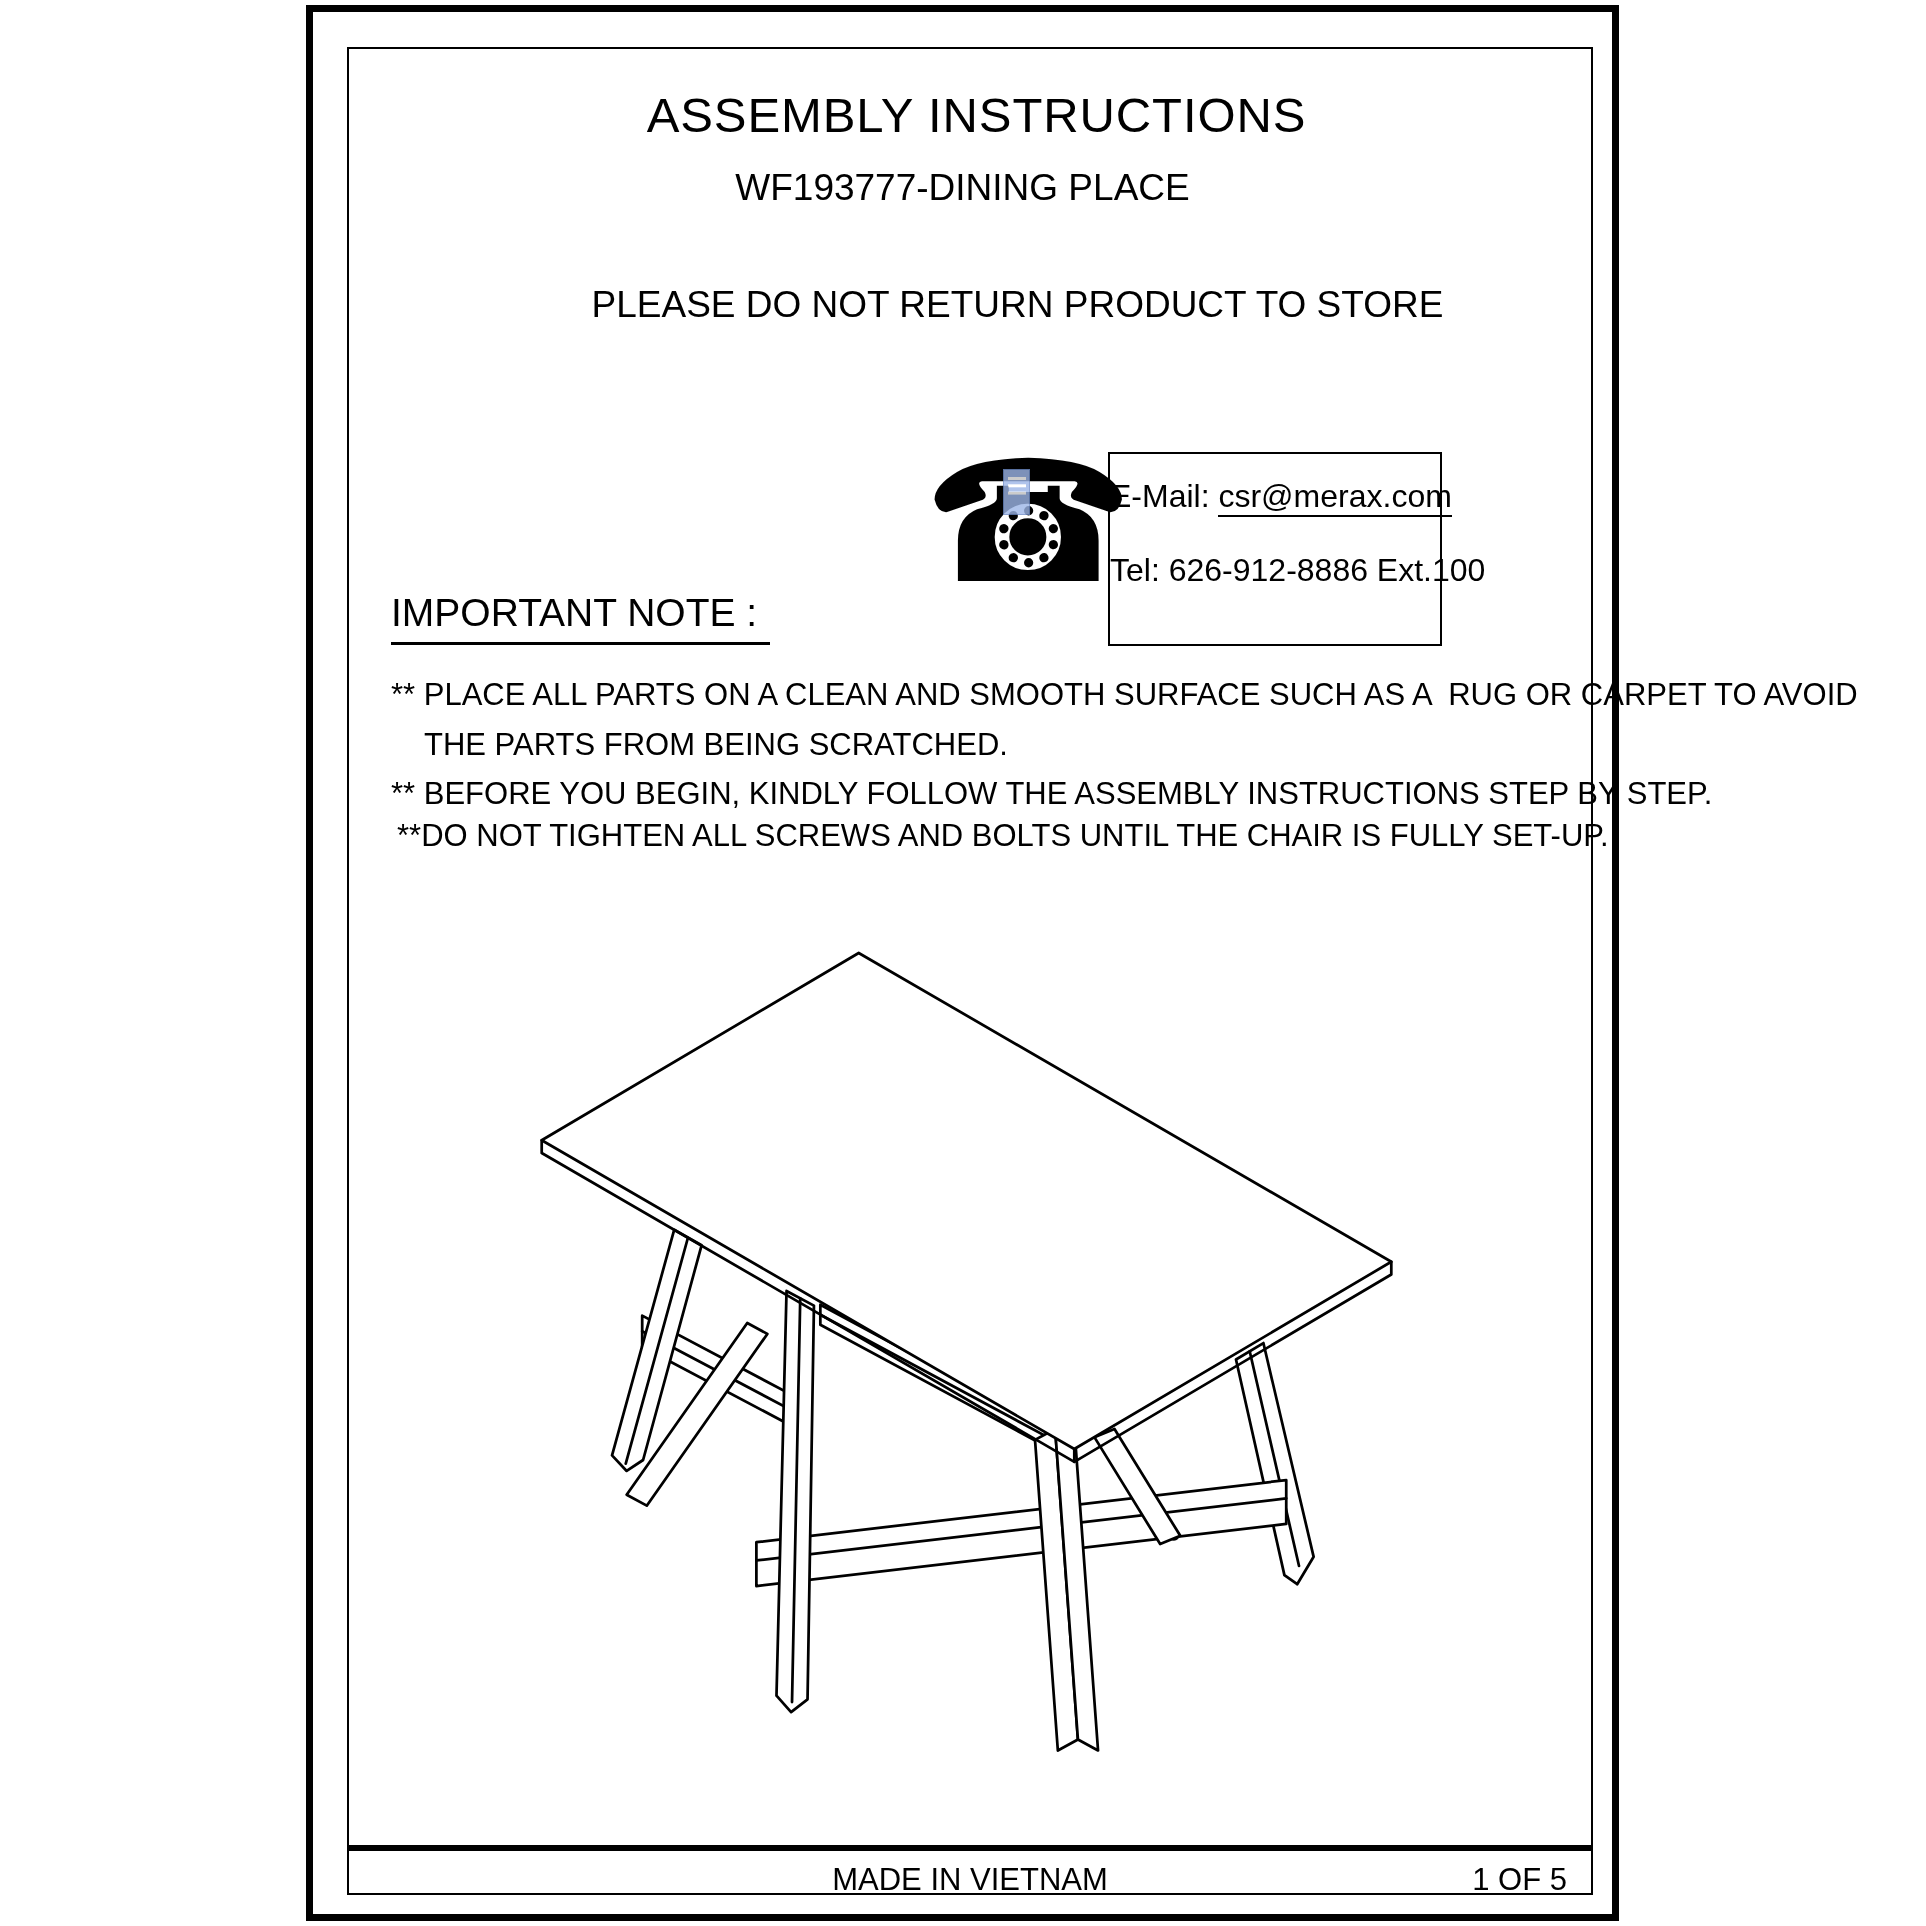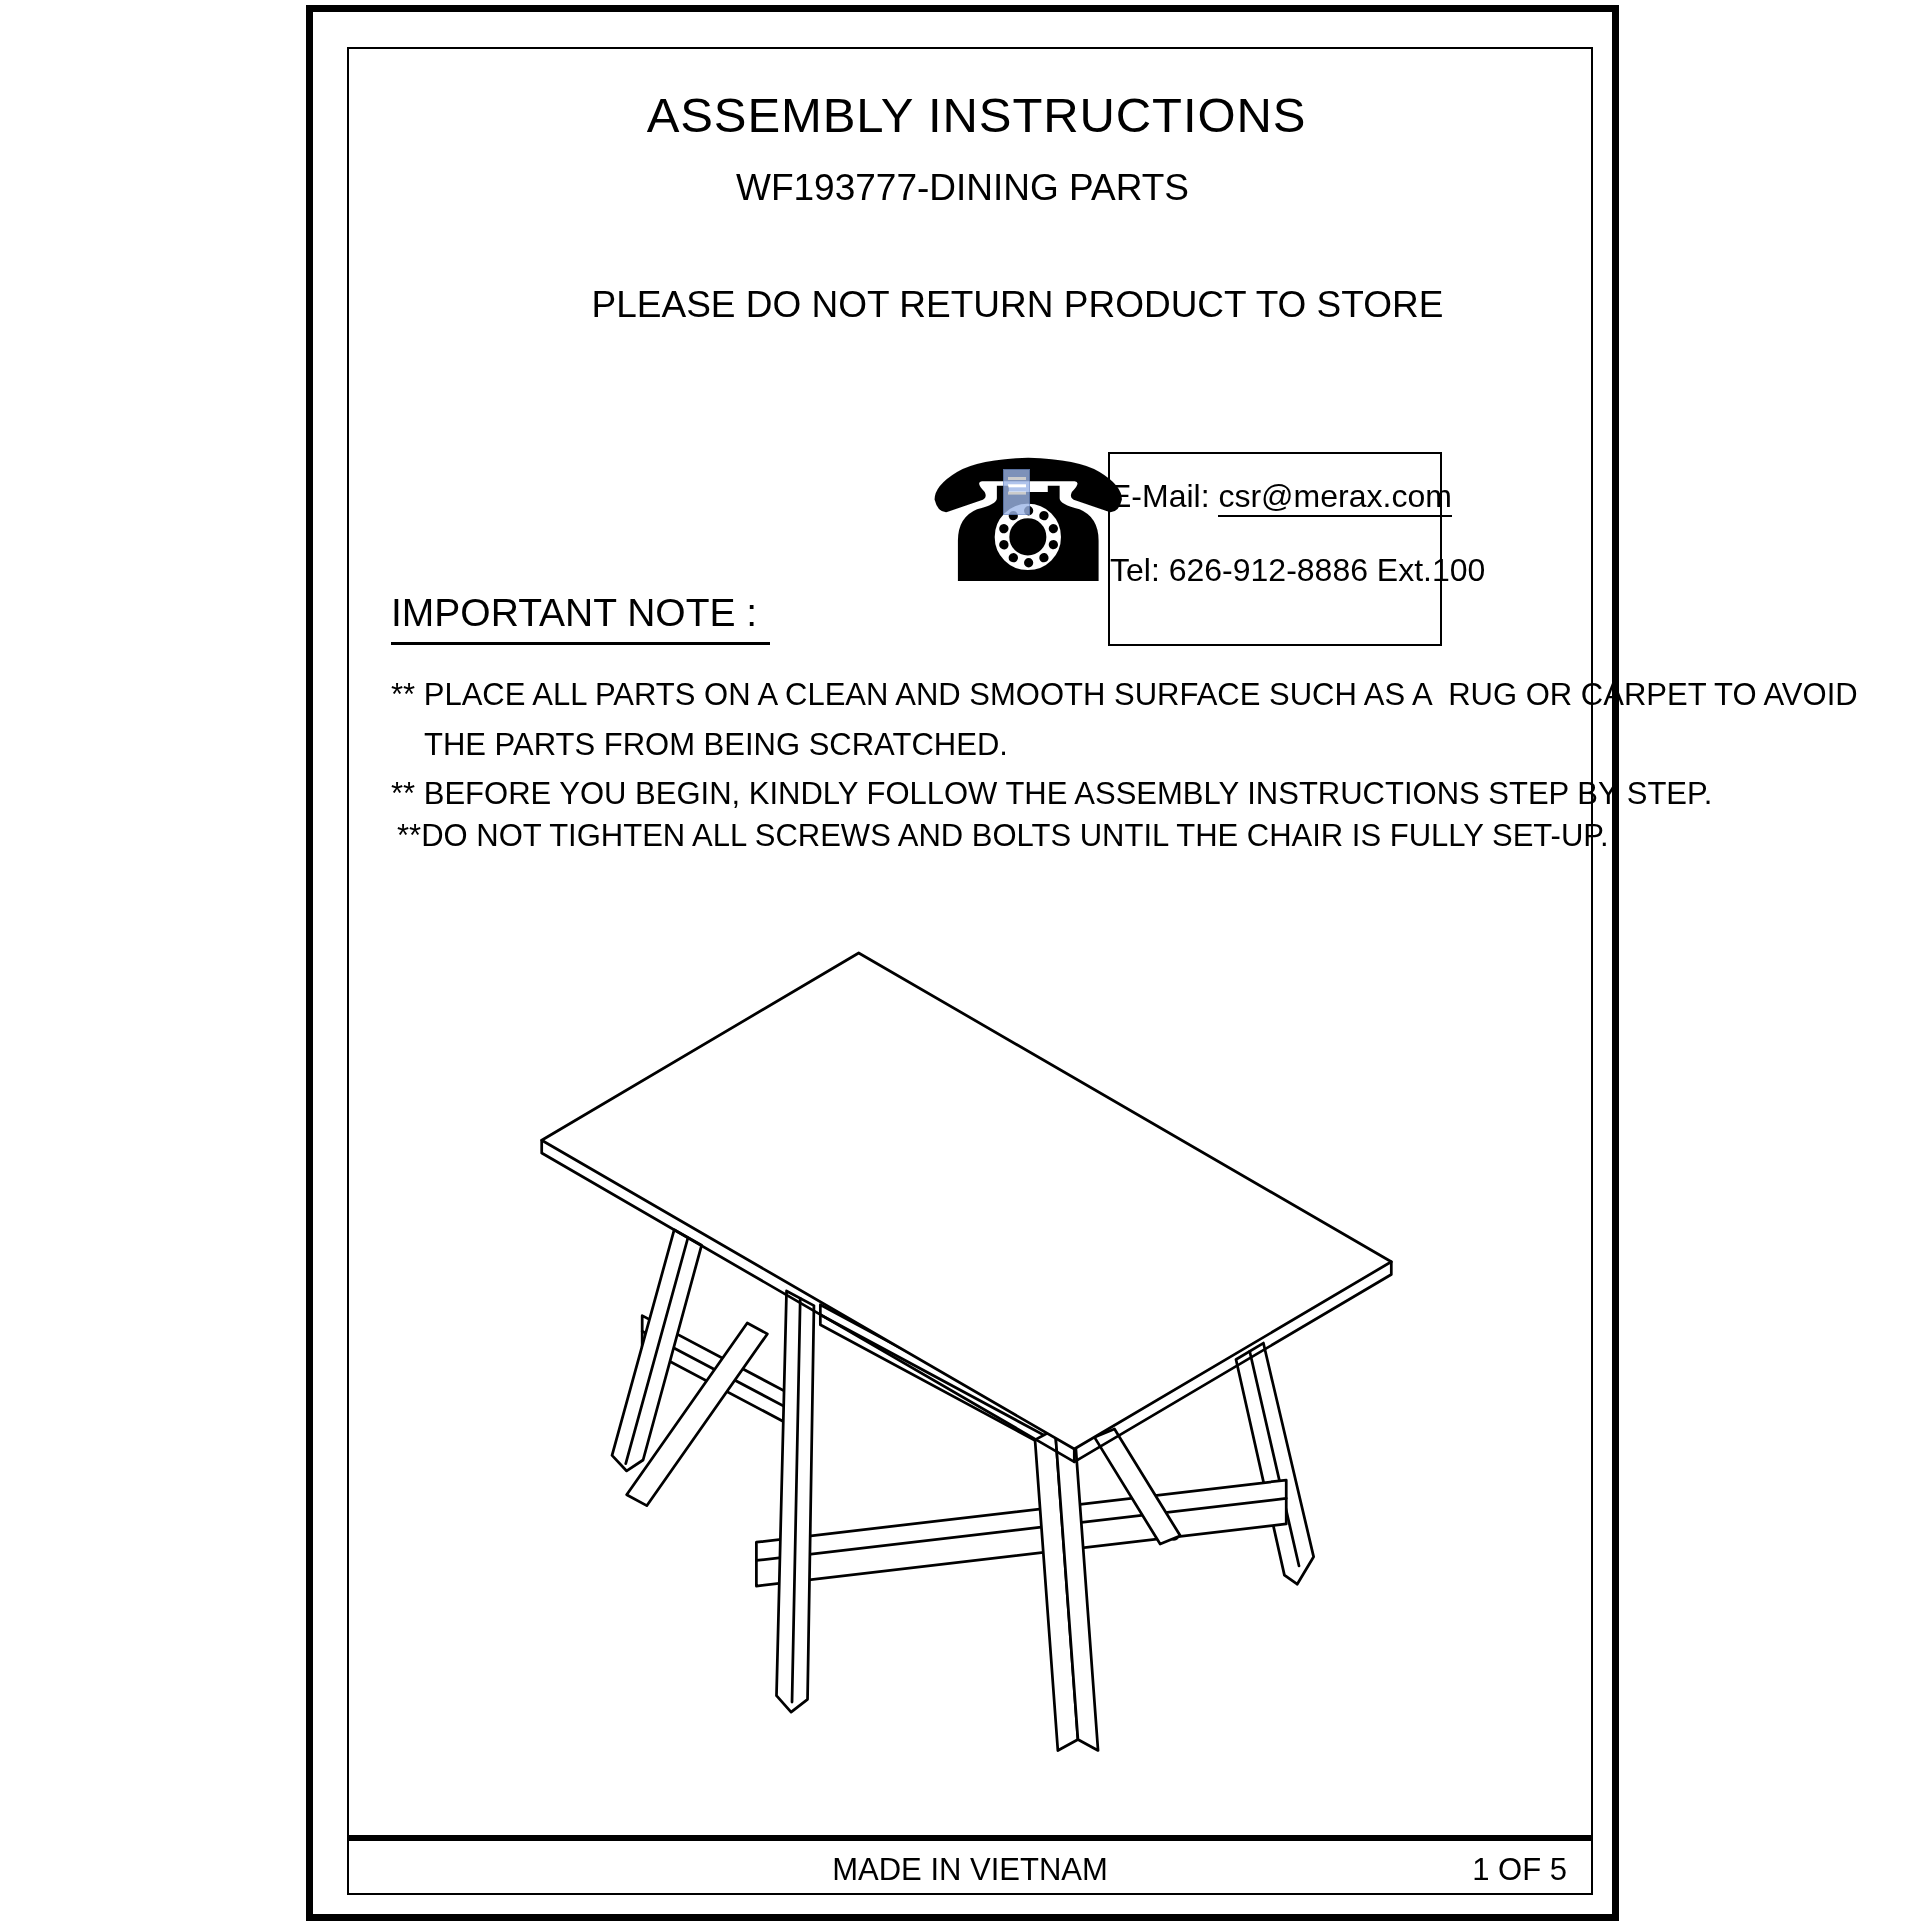--- a/index.html
+++ b/index.html
@@ -40,40 +40,40 @@
   .note-heading { position:absolute; left:78px; top:579px; font-size:39px;
                   border-bottom:3.7px solid #000; padding:0 12.8px 7.3px 0; white-space:pre; }
   .note-line { position:absolute; font-size:31px; white-space:pre; }
   .note-line.l1 { left:78px;  top:665px; }
   .note-line.l2 { left:111px; top:715px; }
   .note-line.l3 { left:78px;  top:764px; }
   .note-line.l4 { left:84px;  top:806px; }
 
   .illustration { position:absolute; left:151px; top:909px; width:1005px; height:877px; }
 
-  .footer-band { position:absolute; left:0; bottom:0; width:100%; height:58px;
+  .footer-band { position:absolute; left:0; bottom:0; width:100%; height:48px;
                  border-top:6.4px solid #000; }
   .footer-made { position:absolute; left:0; top:11px; width:100%; text-align:center;
                  font-size:31px; white-space:pre; }
   .footer-page { position:absolute; right:24px; top:11px; font-size:31px; white-space:pre; }
 </style>
 </head>
 <body>
 
 <div class="canvas">
   <div class="page">
     <div class="inner-frame">
       <div class="footer-band">
         <div class="footer-made">MADE IN VIETNAM</div>
         <div class="footer-page">1 OF 5</div>
       </div>
     </div>
 
     <div class="doc-title">ASSEMBLY INSTRUCTIONS</div>
-    <div class="doc-model">WF193777-DINING PARTS</div>
+    <div class="doc-model">WF193777-DINING PLACE</div>
 
     <div class="notice-heading">PLEASE DO NOT RETURN PRODUCT TO STORE</div>
 
     <div class="phone-wrap">
       <div class="phone-glyph">☎</div>
       <div class="phone-artifact"></div>
     </div>
 
     <div class="contact-box">
       <div class="contact-email"><span>E-Mail: </span><span class="email-addr">csr@merax.com</span></div>

